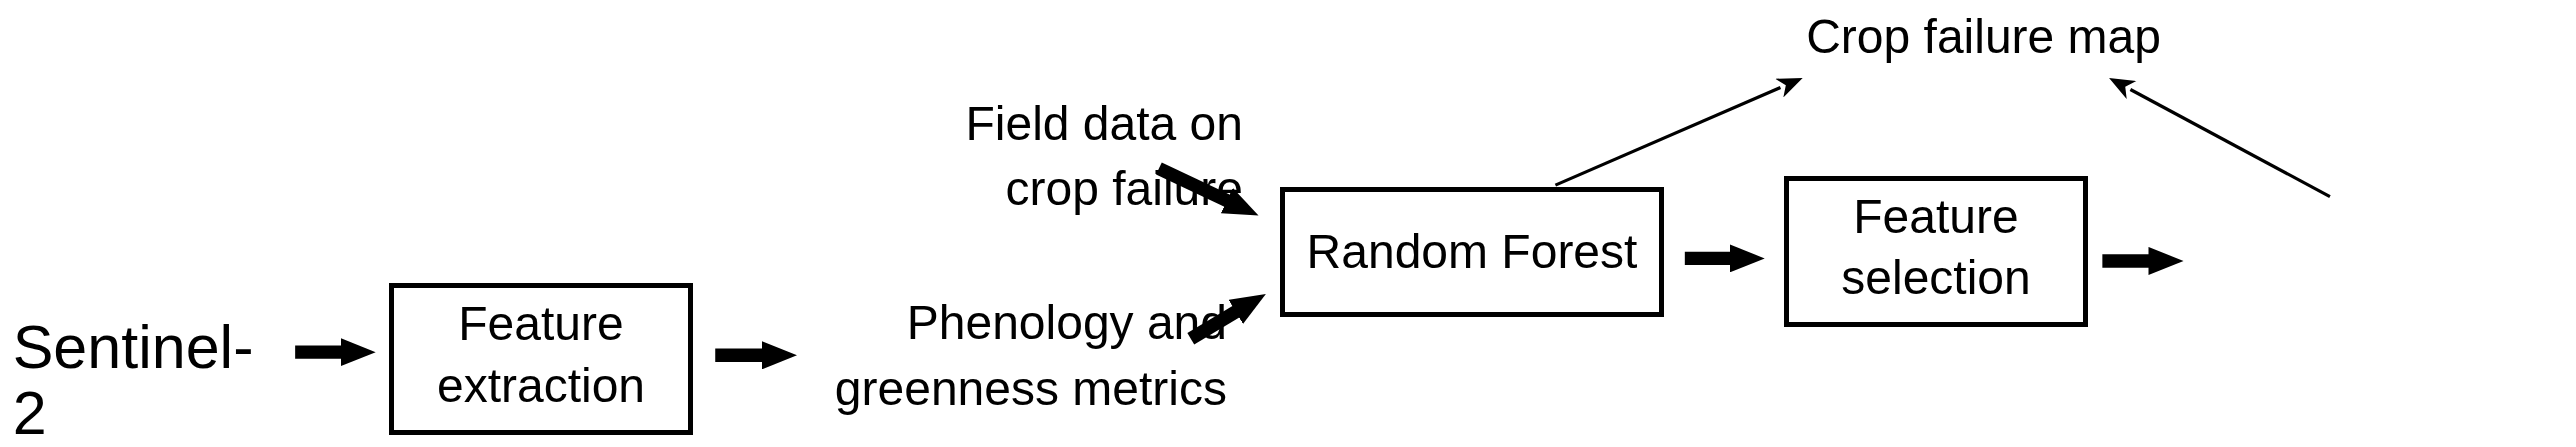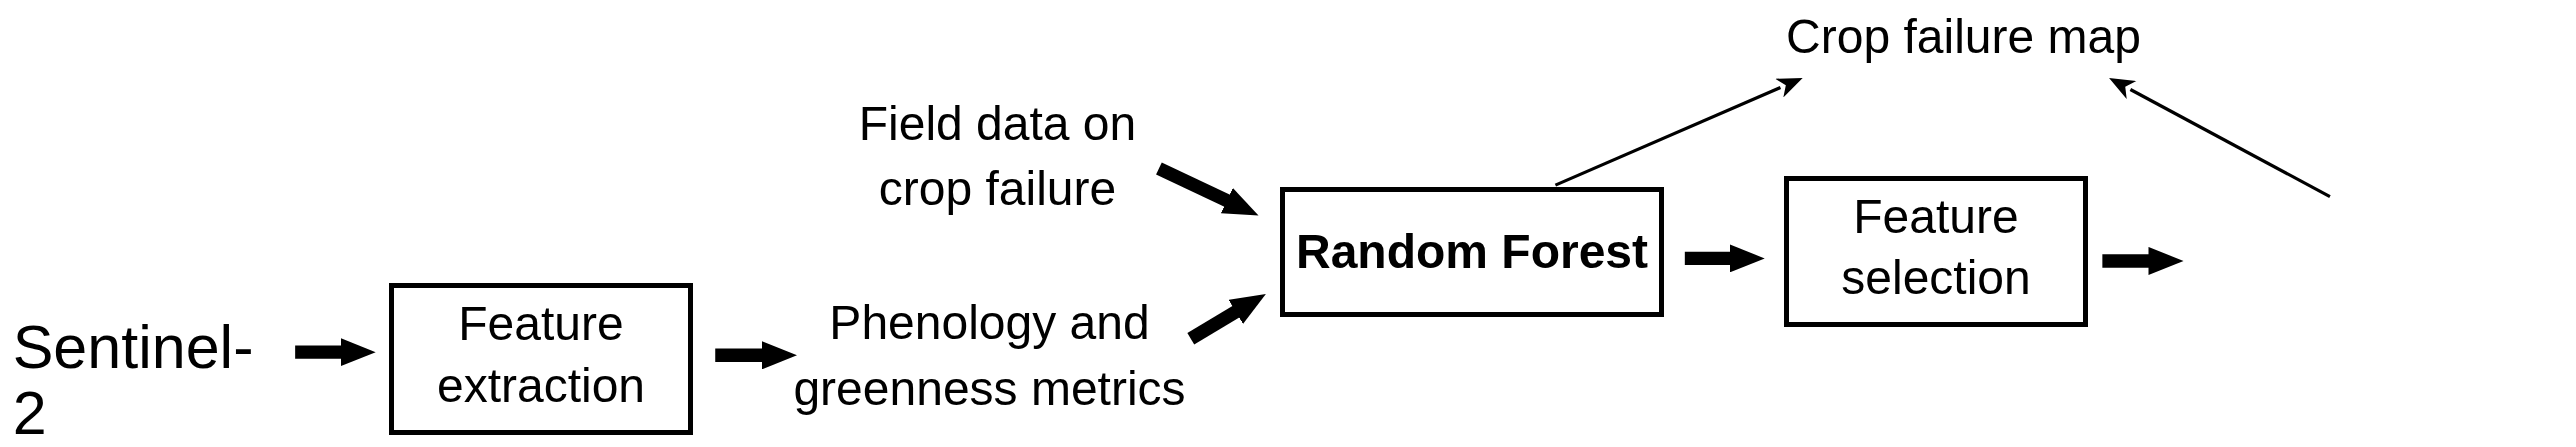--- a/index.html
+++ b/index.html
@@ -12,21 +12,21 @@
     width: 2576px;
     height: 448px;
     background: #ffffff;
     font-family: "Liberation Sans", sans-serif;
     color: #000000;
     overflow: hidden;
   }
   .label {
     position: absolute;
     white-space: pre-line;
-    text-align: center;
+    text-align: right;
     color: #000000;
   }
   .node-box {
     position: absolute;
     box-sizing: border-box;
     border: 5.1px solid #000000;
     background: #ffffff;
     display: flex;
     align-items: center;
     justify-content: center;
@@ -38,21 +38,21 @@
   }
   
   #sentinel2-label {
     left: 12.7px; top: 314px; width: 274px;
     font-size: 61px; line-height: 66px;
     text-align: left;
   }
   
   #feature-extraction-box { left: 389px; top: 283px; width: 304px; height: 152px; }
   #feature-extraction-box .box-label { font-size: 48px; line-height: 62px; padding-bottom: 9px; }
-  #random-forest-box { left: 1280px; top: 187px; width: 384px; height: 130px; font-weight: bold; }
+  #random-forest-box { left: 1280px; top: 187px; width: 384px; height: 130px; }
   #random-forest-box .box-label { font-size: 48px; line-height: 62px; }
   #feature-selection-box { left: 1784px; top: 176px; width: 304px; height: 151px; }
   #feature-selection-box .box-label { font-size: 48px; line-height: 61px; padding-bottom: 9px; }
   
   #field-data-label { left: 752px; top: 91px; width: 491px; font-size: 48px; line-height: 65px; }
   #phenology-label { left: 752px; top: 290px; width: 475px; font-size: 48px; line-height: 66px; }
   #crop-failure-map-label { left: 1766px; top: 9px; width: 395px; font-size: 48px; line-height: 56px; }
   #most-relevant-label { left: 2161px; top: 198px; width: 415px; font-size: 42px; line-height: 56px; }
   
   #arrow-layer {

